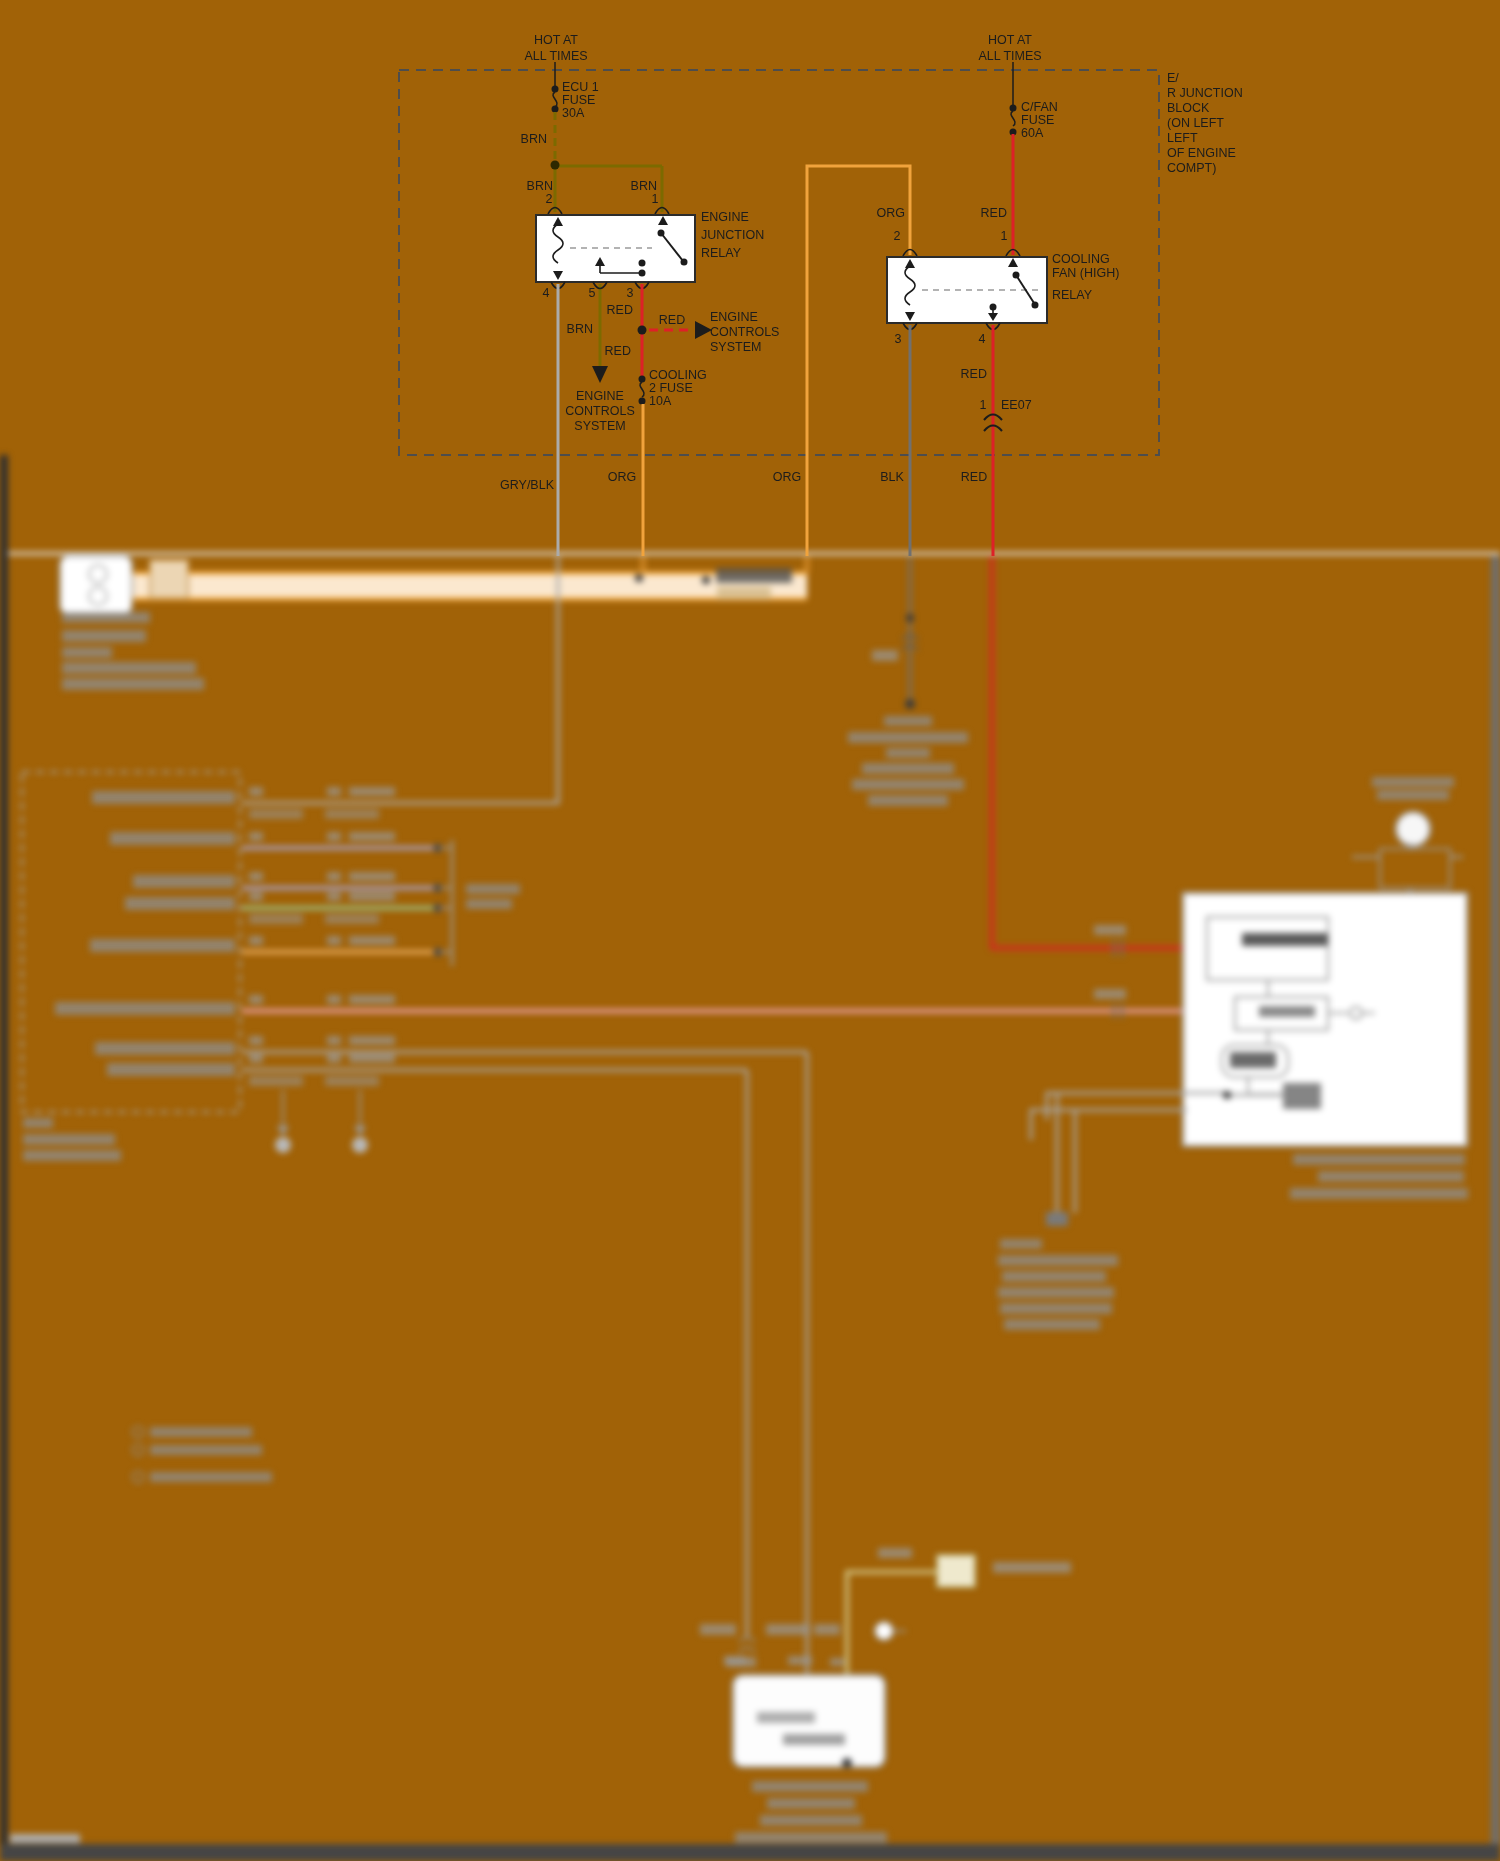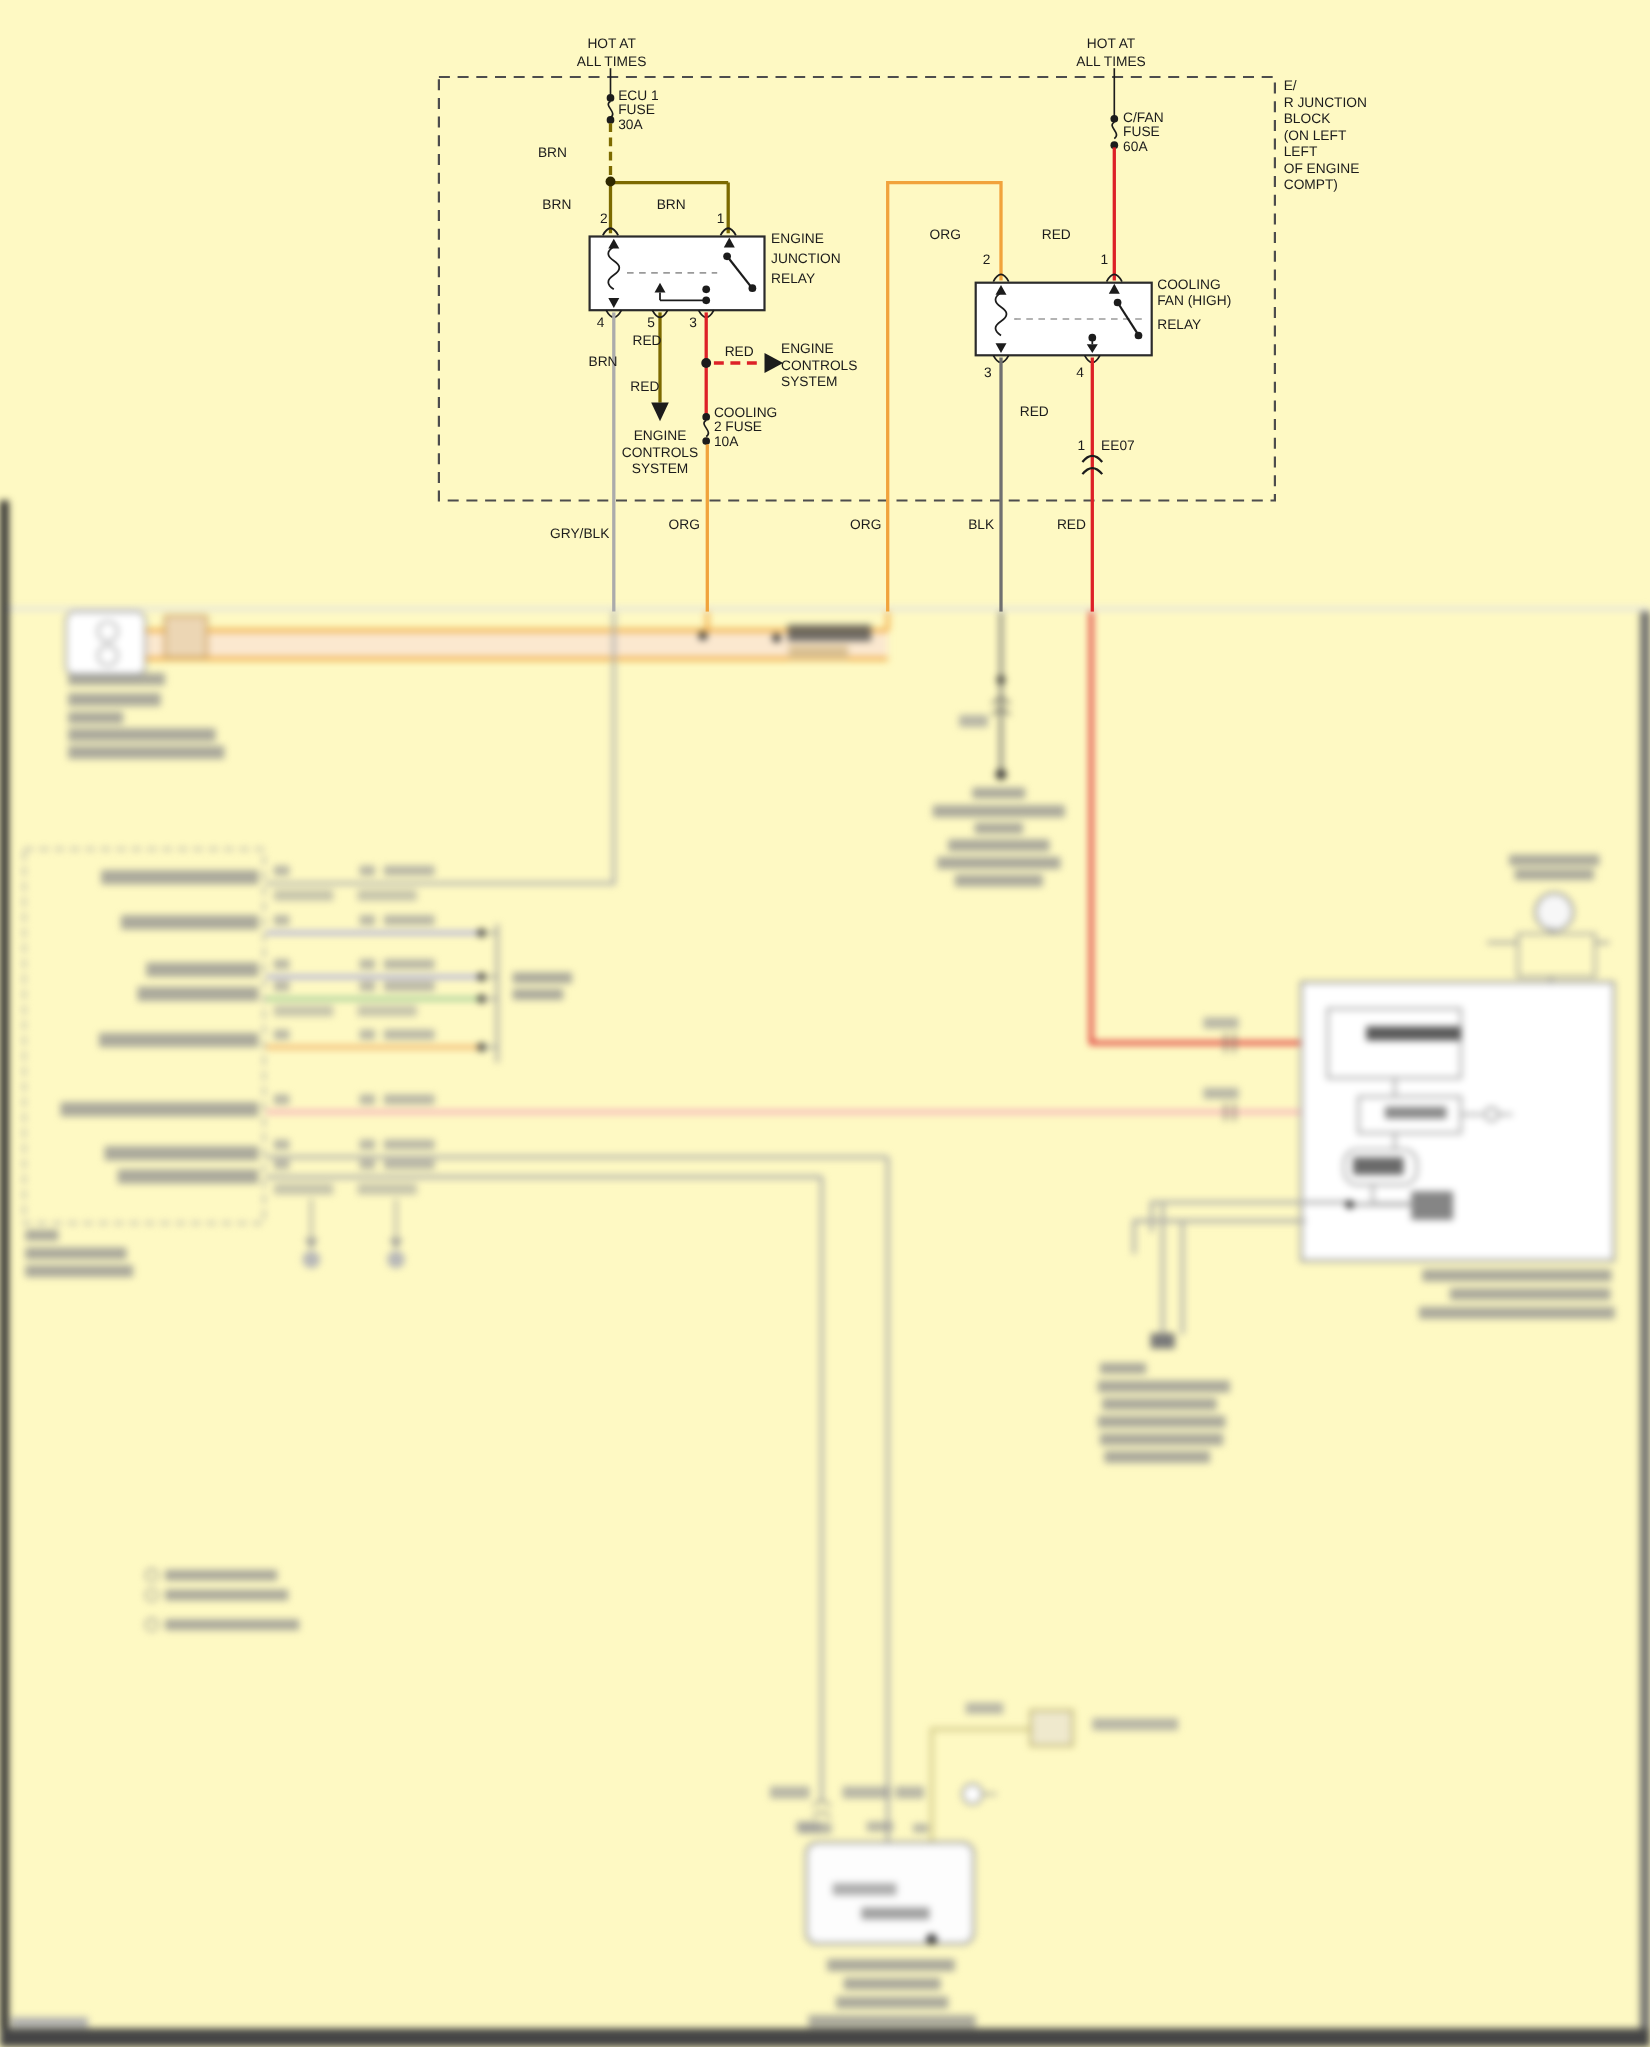--- a/index.html
+++ b/index.html
@@ -1,19 +1,19 @@
 <!DOCTYPE html>
 <html><head>
 <meta charset="utf-8">
 <style>
   html,body{margin:0;padding:0;background:#ffffff;}
-  #page{position:relative;width:1500px;height:1861px;background:#fef9c3;overflow:hidden;
+  #page{position:relative;width:1500px;height:1861px;background:#a16207;overflow:hidden;
         font-family:"Liberation Sans", sans-serif;color:#1c1c1c;}
   .lbl{position:absolute;font-size:12.5px;line-height:13px;white-space:nowrap;color:#1c1c1c;}
-  .r{text-align:left;}
+  .r{text-align:right;}
   .c{text-align:center;}
   svg{position:absolute;left:0;top:0;}
   #blur-layer{position:absolute;left:0;top:0;width:1500px;height:1861px;filter:blur(3.2px);}
 </style>
 </head>
 <body>
 
 <div id="page">
 
   <div id="blur-layer">

